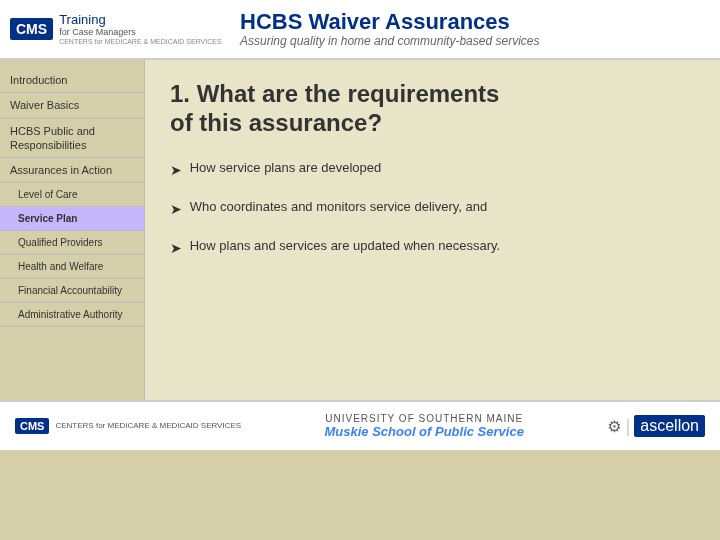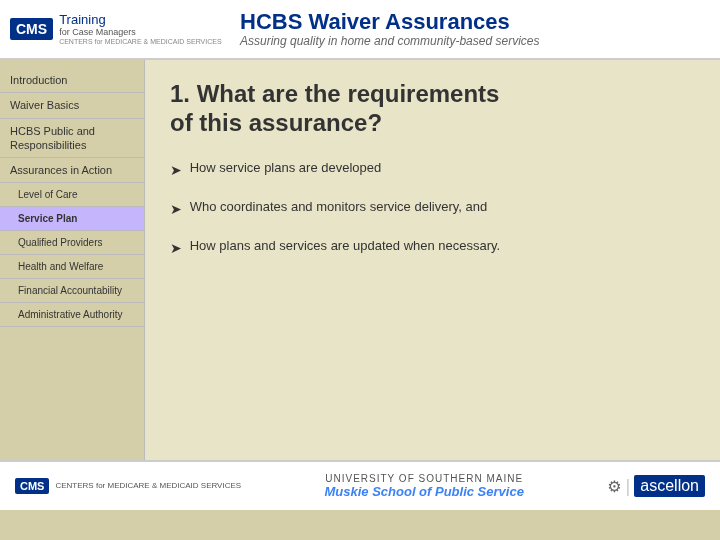--- a/index.html
+++ b/index.html
@@ -67,21 +67,21 @@
     }
     .hcbs-subtitle {
       font-size: 12px;
       color: #666;
       font-style: italic;
     }
 
     
     .main-layout {
       display: flex;
-      height: 400px;
+      height: 340px;
     }
 
     
     .sidebar {
       width: 145px;
       flex-shrink: 0;
       background: #d4cfa8;
       padding: 8px 0;
       border-right: 1px solid #bbb;
     }

